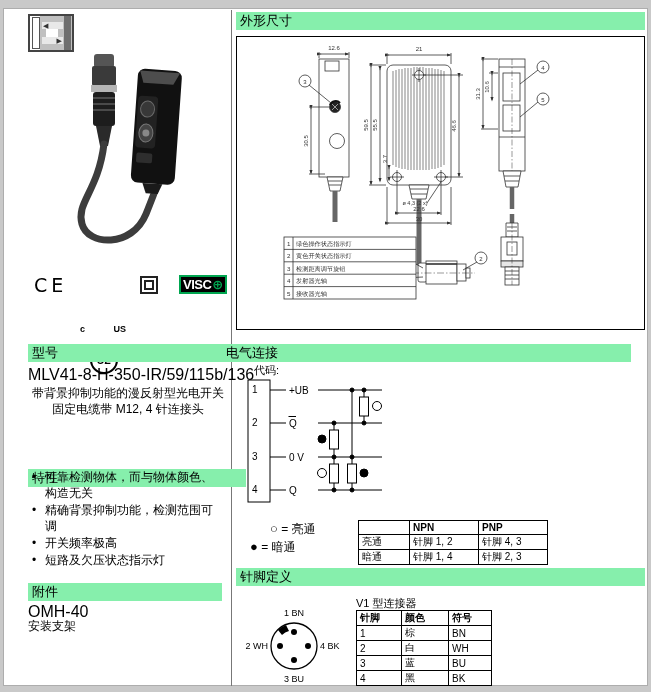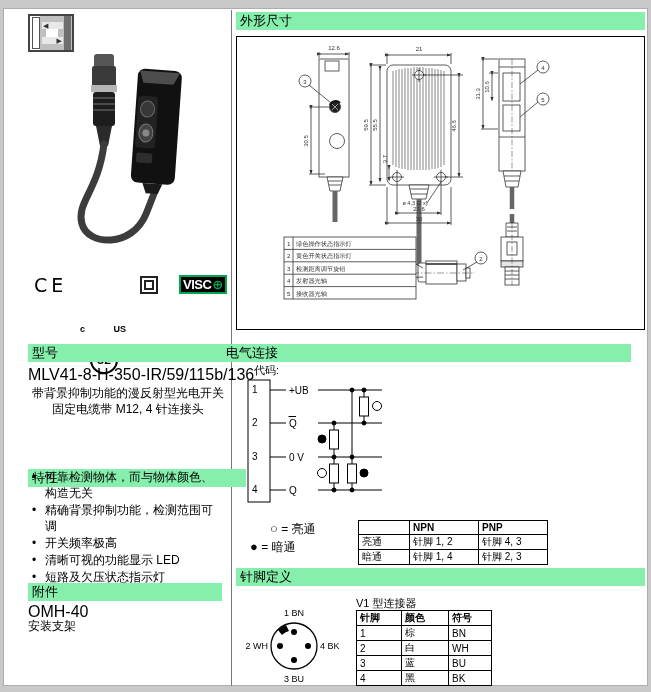--- a/index.html
+++ b/index.html
@@ -107,21 +107,20 @@
 <div class="abs desc" style="left:28px;top:385px;width:200px;">
   <div>带背景抑制功能的漫反射型光电开关</div>
   <div>固定电缆带 M12, 4 针连接头</div>
 </div>
 
 <div class="abs secbar" style="left:28px;top:469px;width:218px;">特性</div>
 <ul class="abs features" style="left:28px;top:469px;">
   <li>可靠检测物体，而与物体颜色、构造无关</li>
   <li>精确背景抑制功能，检测范围可调</li>
   <li>开关频率极高</li>
-  <li>清晰可视的功能显示 LED</li>
   <li>短路及欠压状态指示灯</li>
 </ul>
 
 <div class="abs secbar" style="left:28px;top:583px;width:194px;">附件</div>
 <div class="abs partnum" style="left:28px;top:603px;">OMH-40</div>
 <div class="abs desc" style="left:28px;top:618px;">安装支架</div>
 
 <div class="abs secbar" style="left:236px;top:12px;width:409px;">外形尺寸</div>
 <div class="abs dimbox" style="left:236px;top:36px;width:409px;height:294px;">
 <svg width="407" height="292" viewBox="0 0 407 292">

